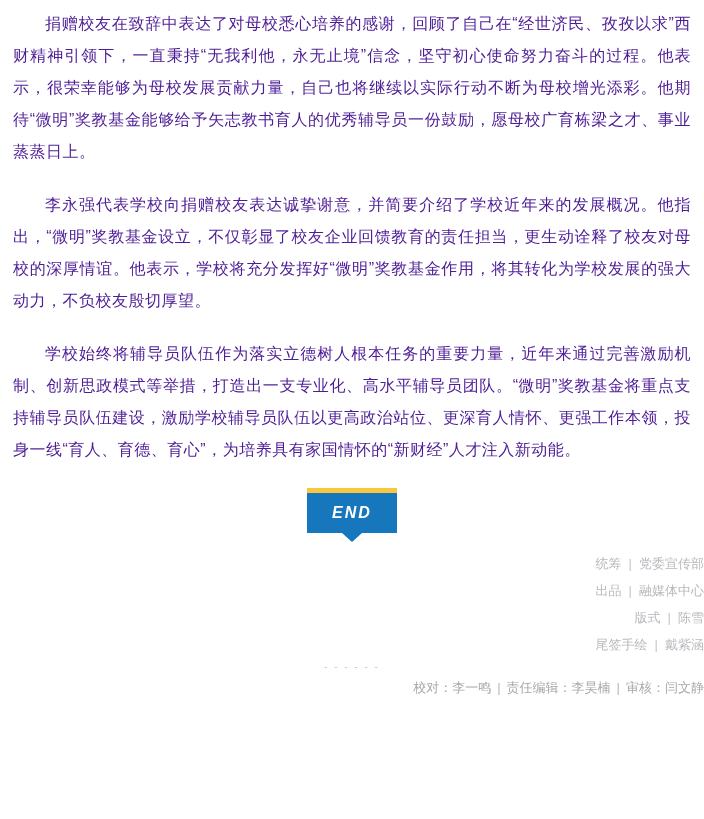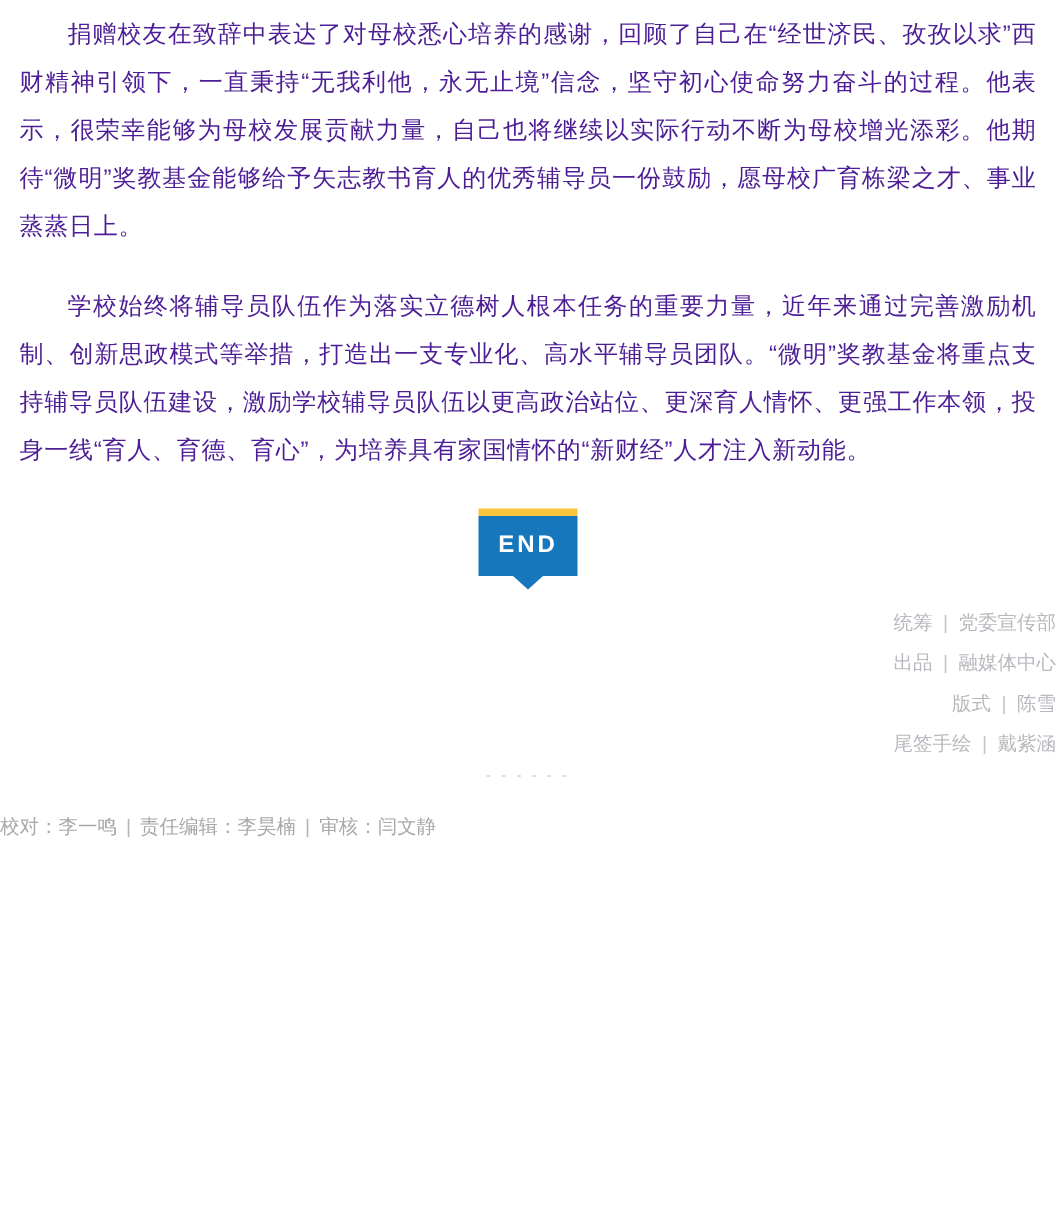--- a/index.html
+++ b/index.html
@@ -19,22 +19,23 @@
     line-height: 32px;
     letter-spacing: 0.5px;
     color: #3f3f3f;
     text-align: justify;
   }
   .article p {
     margin: 0 0 21px 0;
     text-indent: 2em;
   }
   .end-badge {
-    width: 66px;
+    width: 90px;
     margin: 22px auto 0 auto;
+    font-style: italic;
   }
   .end-stripe {
     height: 5px;
   }
   .end-box {
     height: 40px;
     line-height: 40px;
     text-align: center;
     color: #ffffff;
     font-weight: bold;
@@ -66,37 +67,38 @@
   }
   .divider {
     margin-top: 2px;
     text-align: center;
     font-size: 10px;
     letter-spacing: 2px;
     color: #c9c9c9;
     line-height: 14px;
   }
   .footer-line {
-    margin-top: 18px;
-    text-align: left;
+    margin-top: 6px;
+    text-align: right;
     font-size: 13px;
     color: #a8a8a8;
     line-height: 16px;
     white-space: nowrap;
   }
   .footer-sep {
     margin: 0 6px;
     color: #b5b5b5;
   }
 </style>
 </head>
 <body style="background: rgb(255, 255, 255);">
 
 <div class="article" style="color: #4c1d95;">
   <p>捐赠校友在致辞中表达了对母校悉心培养的感谢，回顾了自己在“经世济民、孜孜以求”西财精神引领下，一直秉持“无我利他，永无止境”信念，坚守初心使命努力奋斗的过程。他表示，很荣幸能够为母校发展贡献力量，自己也将继续以实际行动不断为母校增光添彩。他期待“微明”奖教基金能够给予矢志教书育人的优秀辅导员一份鼓励，愿母校广育栋梁之才、事业蒸蒸日上。</p>
+  <p>李永强代表学校向捐赠校友表达诚挚谢意，并简要介绍了学校近年来的发展概况。他指出，“微明”奖教基金设立，不仅彰显了校友企业回馈教育的责任担当，更生动诠释了校友对母校的深厚情谊。他表示，学校将充分发挥好“微明”奖教基金作用，将其转化为学校发展的强大动力，不负校友殷切厚望。</p>
   <p>学校始终将辅导员队伍作为落实立德树人根本任务的重要力量，近年来通过完善激励机制、创新思政模式等举措，打造出一支专业化、高水平辅导员团队。“微明”奖教基金将重点支持辅导员队伍建设，激励学校辅导员队伍以更高政治站位、更深育人情怀、更强工作本领，投身一线“育人、育德、育心”，为培养具有家国情怀的“新财经”人才注入新动能。</p>
 </div>
 
 <div class="end-badge">
   <div class="end-stripe" style="background: rgb(251, 197, 62);"></div>
   <div class="end-box" style="background: rgb(22, 119, 189);">END</div>
   <div class="end-pointer" style="border-top-color: rgb(22, 119, 189);"></div>
 </div>
 
 <div class="credits">

